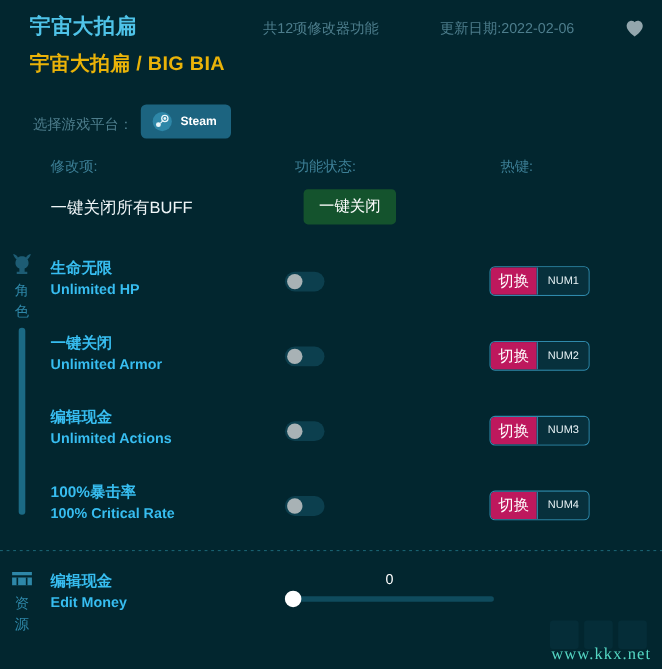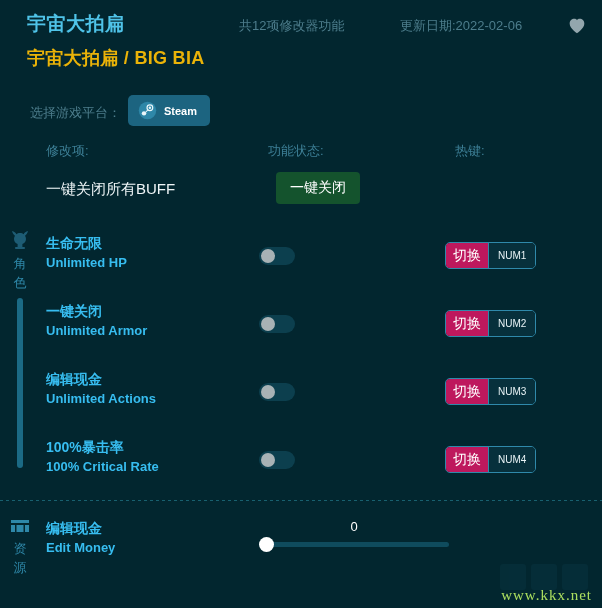--- a/index.html
+++ b/index.html
@@ -140,21 +140,21 @@
 
   .divider {
     height: 1px; margin: 6px 0;
     background-image: linear-gradient(to right, #18606f 0 3px, transparent 3px 6px);
     background-size: 6px 1px; background-repeat: repeat-x;
   }
 
   
   .watermark {
     position: absolute; right: 10px; bottom: 4px;
-    font-size: 15px; color: #bef264;
+    font-size: 15px; color: #5eead4;
     font-family: "Liberation Serif", serif;
     letter-spacing: 1px; opacity: .9;
   }
   .wm-logos {
     position: absolute; right: 14px; bottom: 18px;
     display: flex; gap: 5px; opacity: .35;
   }
   .wm-logos span {
     width: 26px; height: 26px; border-radius: 3px;
     background: #0b3b49;

